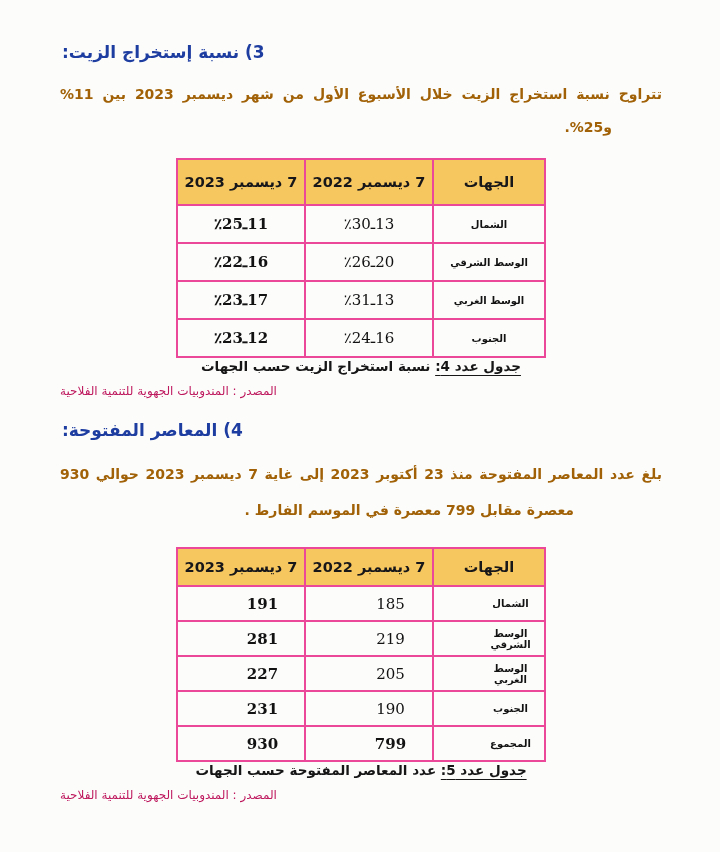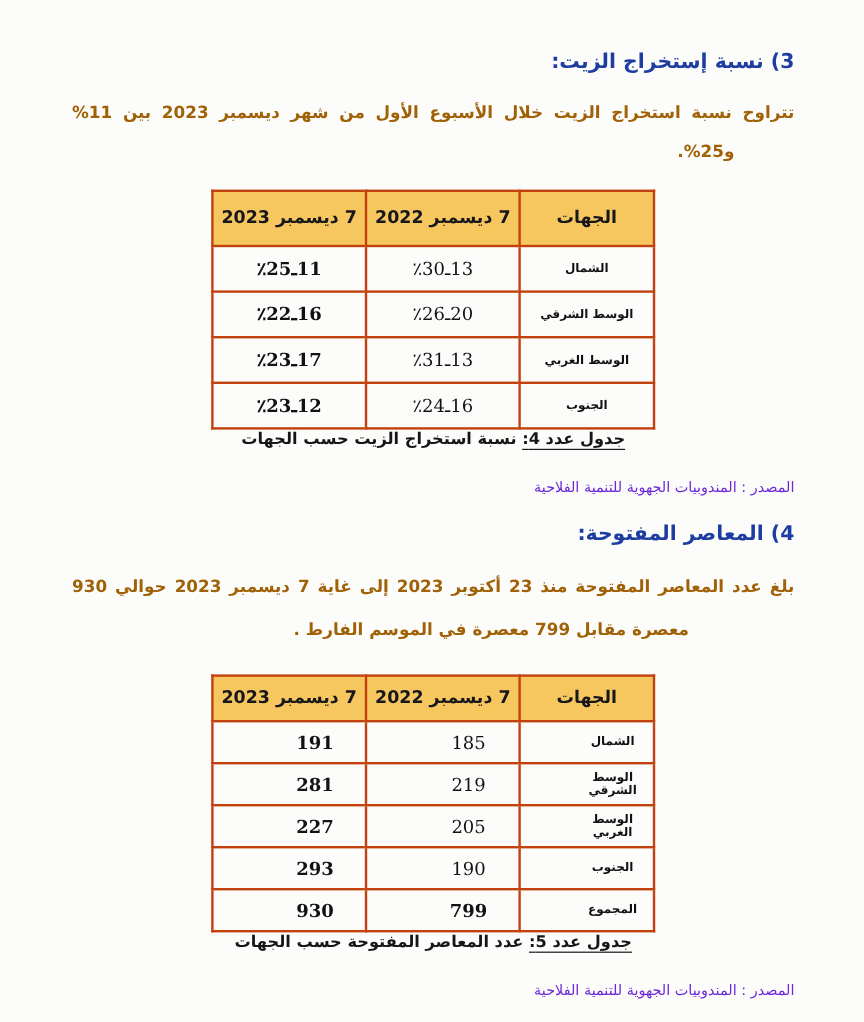--- a/index.html
+++ b/index.html
@@ -12,21 +12,21 @@
   }
   .page {
     width: 720px; height: 852px;
     padding: 42px 58px 0 60px;
     direction: rtl;
   }
   .sec-heading {
     color: #1e3da0;
     font-size: 17px;
     font-weight: bold;
-    text-align: right;
+    text-align: left;
     padding-left: 2px;
   }
   .para {
     margin-top: 16px;
     font-size: 14px;
     font-weight: bold;
     line-height: 33px;
     color: #a16207;
   }
   .para .l1 {
@@ -39,21 +39,21 @@
   .p2 { line-height: 36px; }
   .p2 .l2 { padding-right: 88px; }
   table.tbl {
     border-collapse: collapse;
     margin: 0 auto;
     table-layout: fixed;
     width: 368px;
     direction: rtl;
   }
   .tbl td, .tbl th {
-    border: 2px solid #c2410c;
+    border: 2px solid #ec4899;
     text-align: center;
     vertical-align: middle;
     padding: 0 4px;
   }
   .tbl th {
     background: #f7c75f;
     font-size: 14.5px;
     font-weight: bold;
     color: #17171a;
   }
@@ -80,24 +80,24 @@
     text-align: center;
     font-size: 13.5px;
     font-weight: bold;
     color: #161616;
   }
   .caption .cap-label {
     text-decoration: underline;
     text-underline-offset: 4px;
   }
   .source {
-    margin-top: 25px;
-    text-align: right;
+    margin-top: 10px;
+    text-align: left;
     font-size: 12px;
-    color: #6d28d9;
+    color: #be185d;
   }
   .gap-s3-p { margin-top: 16px; }
   .tbl-wrap1 { margin-top: 14px; }
   .h2 { margin-top: 22px; }
   .tbl-wrap2 { margin-top: 19px; }
 </style>
 </head>
 <body>
 
 <div class="page">
@@ -182,21 +182,21 @@
         <td class="val b">281</td>
       </tr>
       <tr>
         <td class="region">الوسط الغربي</td>
         <td class="val">205</td>
         <td class="val b">227</td>
       </tr>
       <tr>
         <td class="region">الجنوب</td>
         <td class="val">190</td>
-        <td class="val b">293</td>
+        <td class="val b">231</td>
       </tr>
       <tr>
         <td class="region">المجموع</td>
         <td class="val b">799</td>
         <td class="val b">930</td>
       </tr>
     </tbody>
       </table>
   </div>
 

